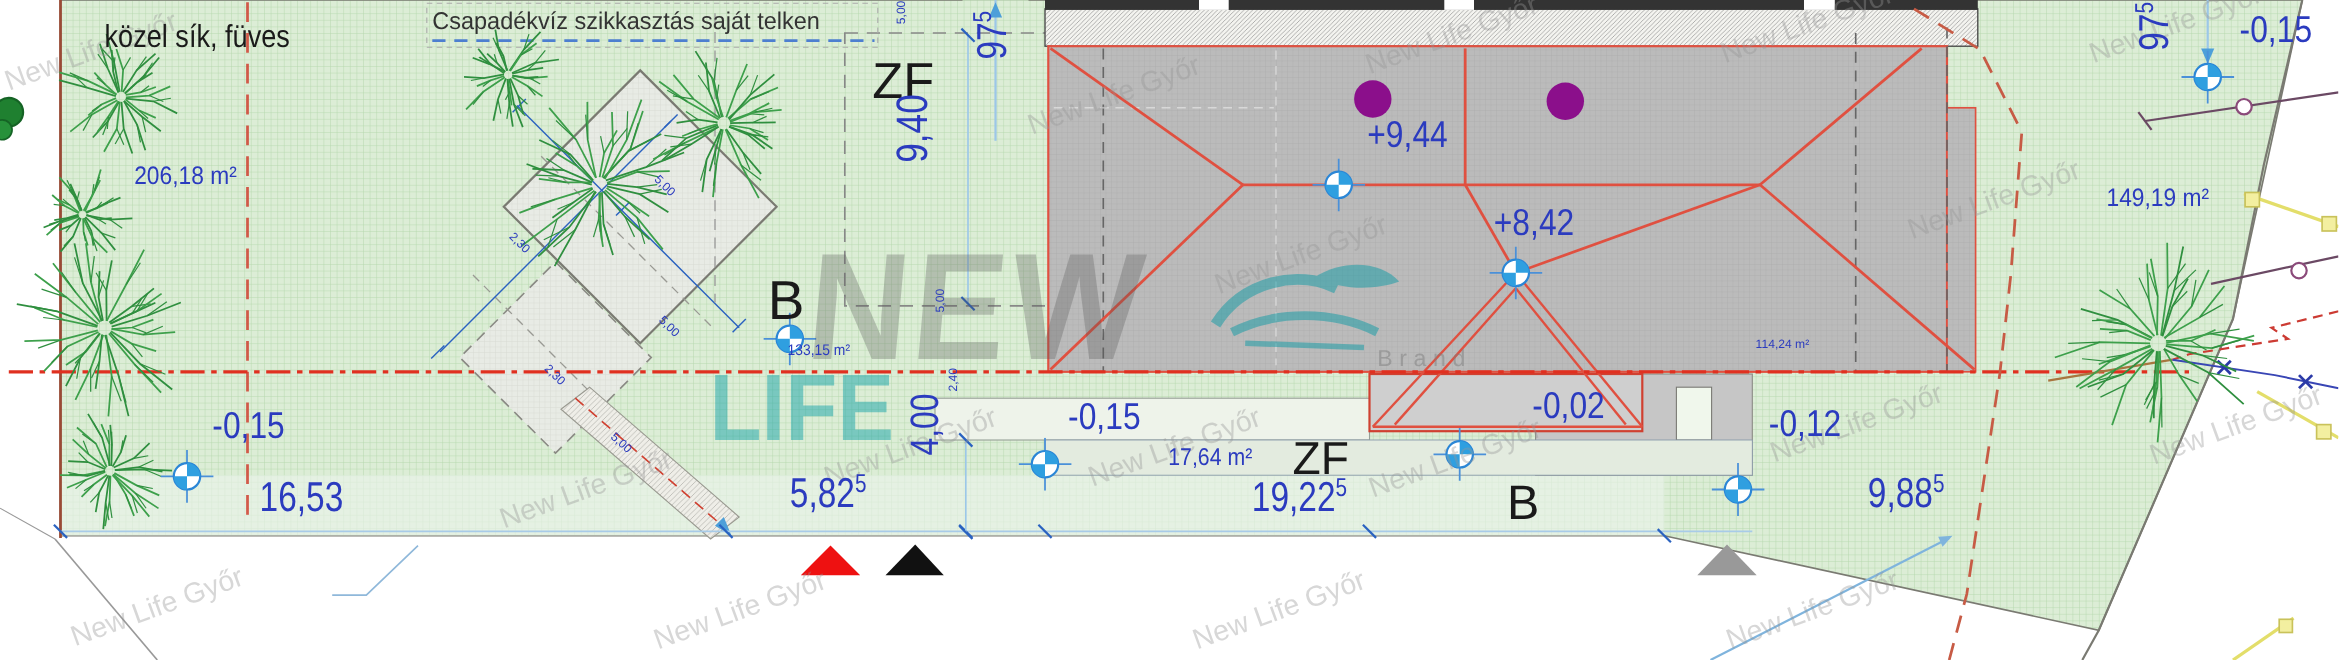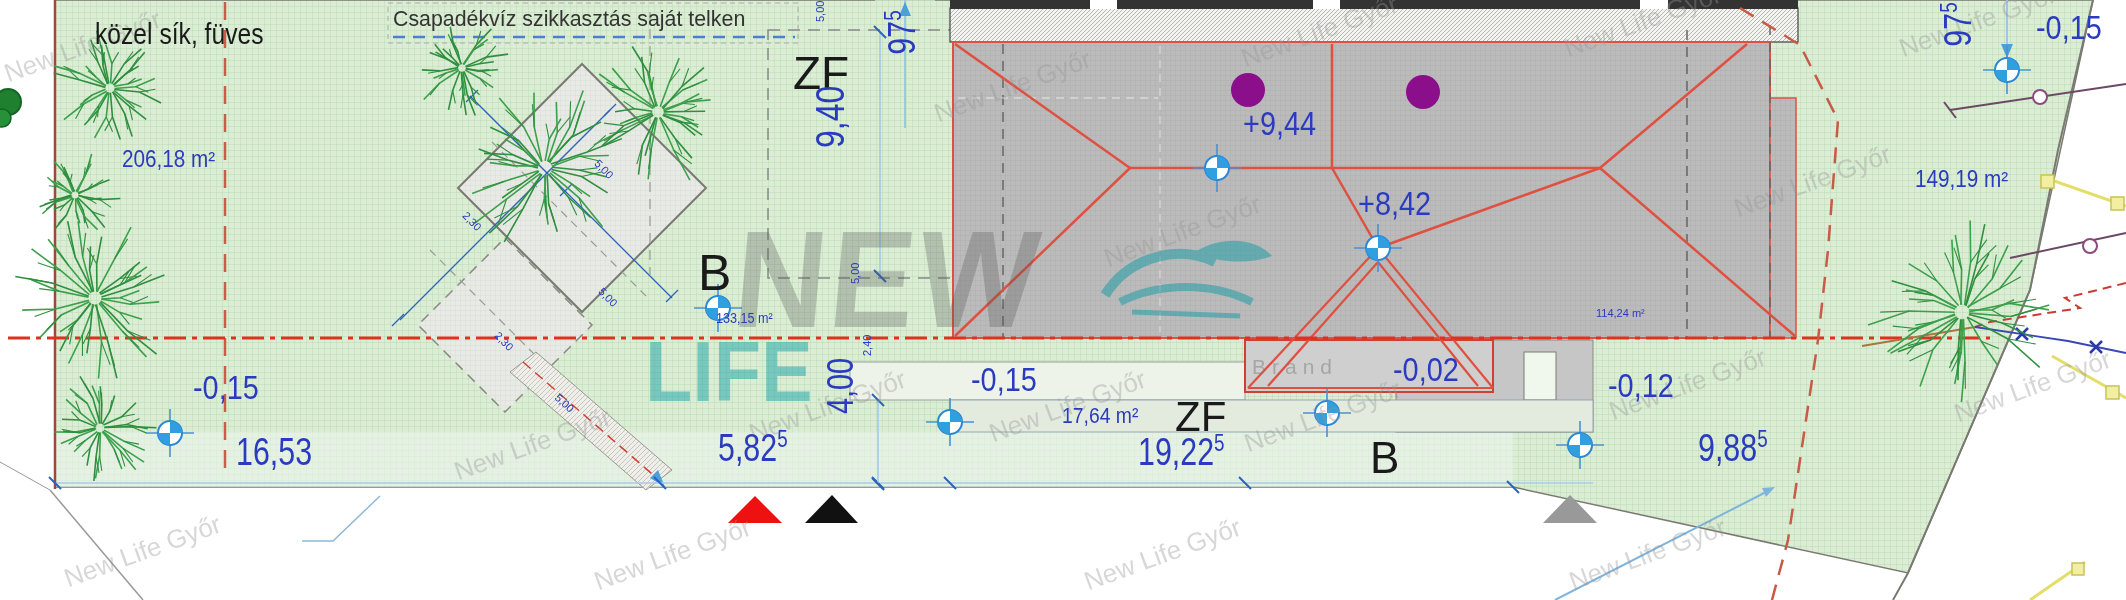--- a/index.html
+++ b/index.html
@@ -609,21 +609,21 @@
 
   <circle cx="1248" cy="90" r="17" fill="#8b0f8b"></circle>
   <circle cx="1423" cy="92" r="17" fill="#8b0f8b"></circle>
   <polygon points="728,523 782,523 755,496" fill="#ee1111"></polygon>
   <polygon points="805,523 858,523 832,495" fill="#111111"></polygon>
   <polygon points="1543,523 1597,523 1570,495" fill="#999999"></polygon>
 </svg>
 
 <span class="wm-new" style="left:742px;top:200px;">NEW</span>
 <span class="wm-life" style="left:645px;top:322px;">LIFE</span>
-<span class="wm-brand" style="left:1252px;top:315px;margin-top:40px;">Brand</span>
+<span class="wm-brand" style="left:1252px;top:315px;">Brand</span>
 
 <span class="wm-tile" style="left:0px;top:60px;">New Life Győr</span>
 <span class="wm-tile" style="left:930px;top:100px;">New Life Győr</span>
 <span class="wm-tile" style="left:1237px;top:45px;">New Life Győr</span>
 <span class="wm-tile" style="left:1560px;top:35px;">New Life Győr</span>
 <span class="wm-tile" style="left:1895px;top:35px;">New Life Győr</span>
 <span class="wm-tile" style="left:1100px;top:245px;">New Life Győr</span>
 <span class="wm-tile" style="left:1730px;top:195px;">New Life Győr</span>
 <span class="wm-tile" style="left:450px;top:458px;">New Life Győr</span>
 <span class="wm-tile" style="left:745px;top:420px;">New Life Győr</span>

